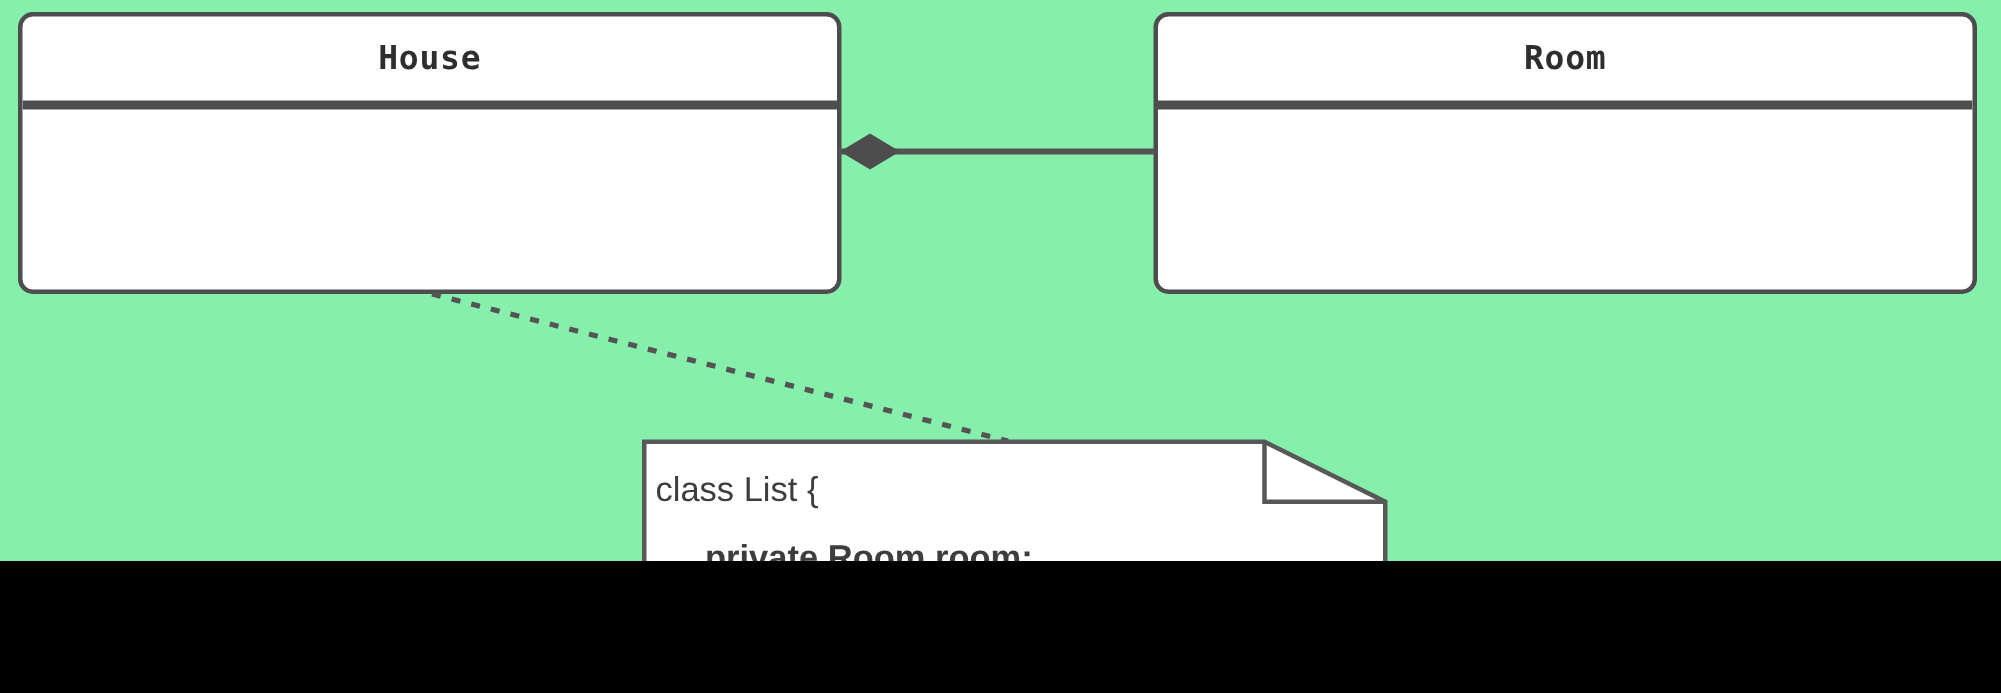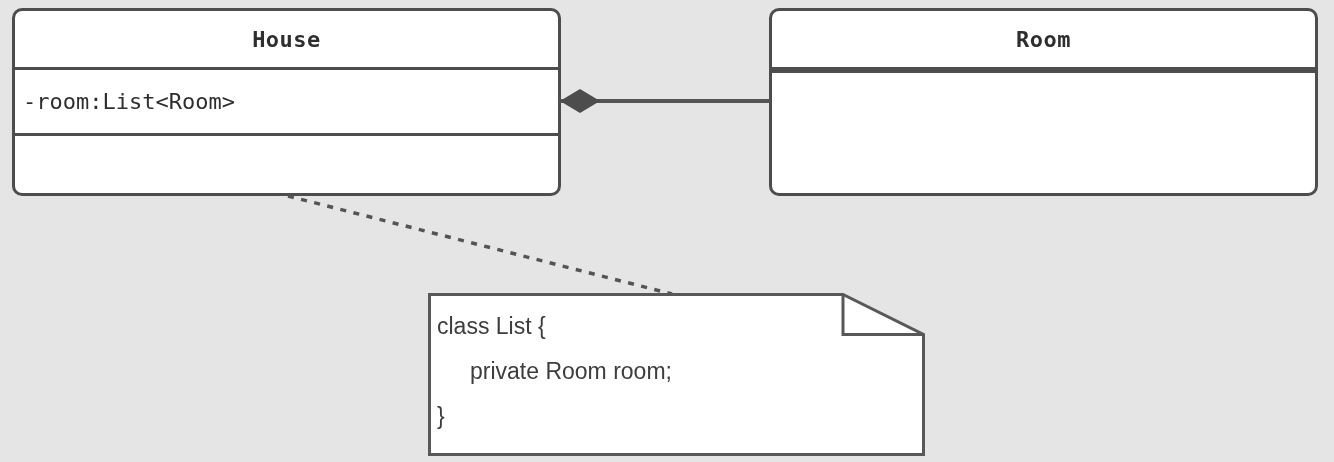--- a/index.html
+++ b/index.html
@@ -3,22 +3,22 @@
 <meta charset="utf-8">
 <style>
   html, body {
     margin: 0;
     padding: 0;
     background: #000000;
   }
   .canvas {
     position: relative;
     width: 1334px;
-    height: 462px;
-    background: #e5e5e5;
+    height: 374px;
+    background: #86efac;
     overflow: hidden;
     font-family: "DejaVu Sans Mono", monospace;
   }
   .uml-class {
     position: absolute;
     box-sizing: border-box;
     width: 549px;
     height: 188px;
     top: 8px;
     background: #ffffff;
@@ -66,31 +66,30 @@
     position: absolute;
     left: 437px;
     top: 304px;
     width: 400px;
     font-family: "Liberation Sans", sans-serif;
     font-size: 23px;
     line-height: 45px;
     color: #3d3d3d;
   }
   .note-line { white-space: pre; }
-  .note-line.indent { padding-left: 33px; }
+  .note-line.indent { padding-left: 33px; font-weight: bold; }
 </style>
 </head>
 <body>
 
 <div class="canvas">
 
   <div class="uml-class house">
     <div class="class-title">House</div>
     <div class="compartment-sep"></div>
-    <div class="class-attrs">-room:List&lt;Room&gt;</div>
     <div class="compartment-sep"></div>
     <div class="class-methods"></div>
   </div>
 
   <div class="uml-class room">
     <div class="class-title">Room</div>
     <div class="compartment-sep"></div>
     <div class="compartment-sep"></div>
     <div class="class-methods"></div>
   </div>

